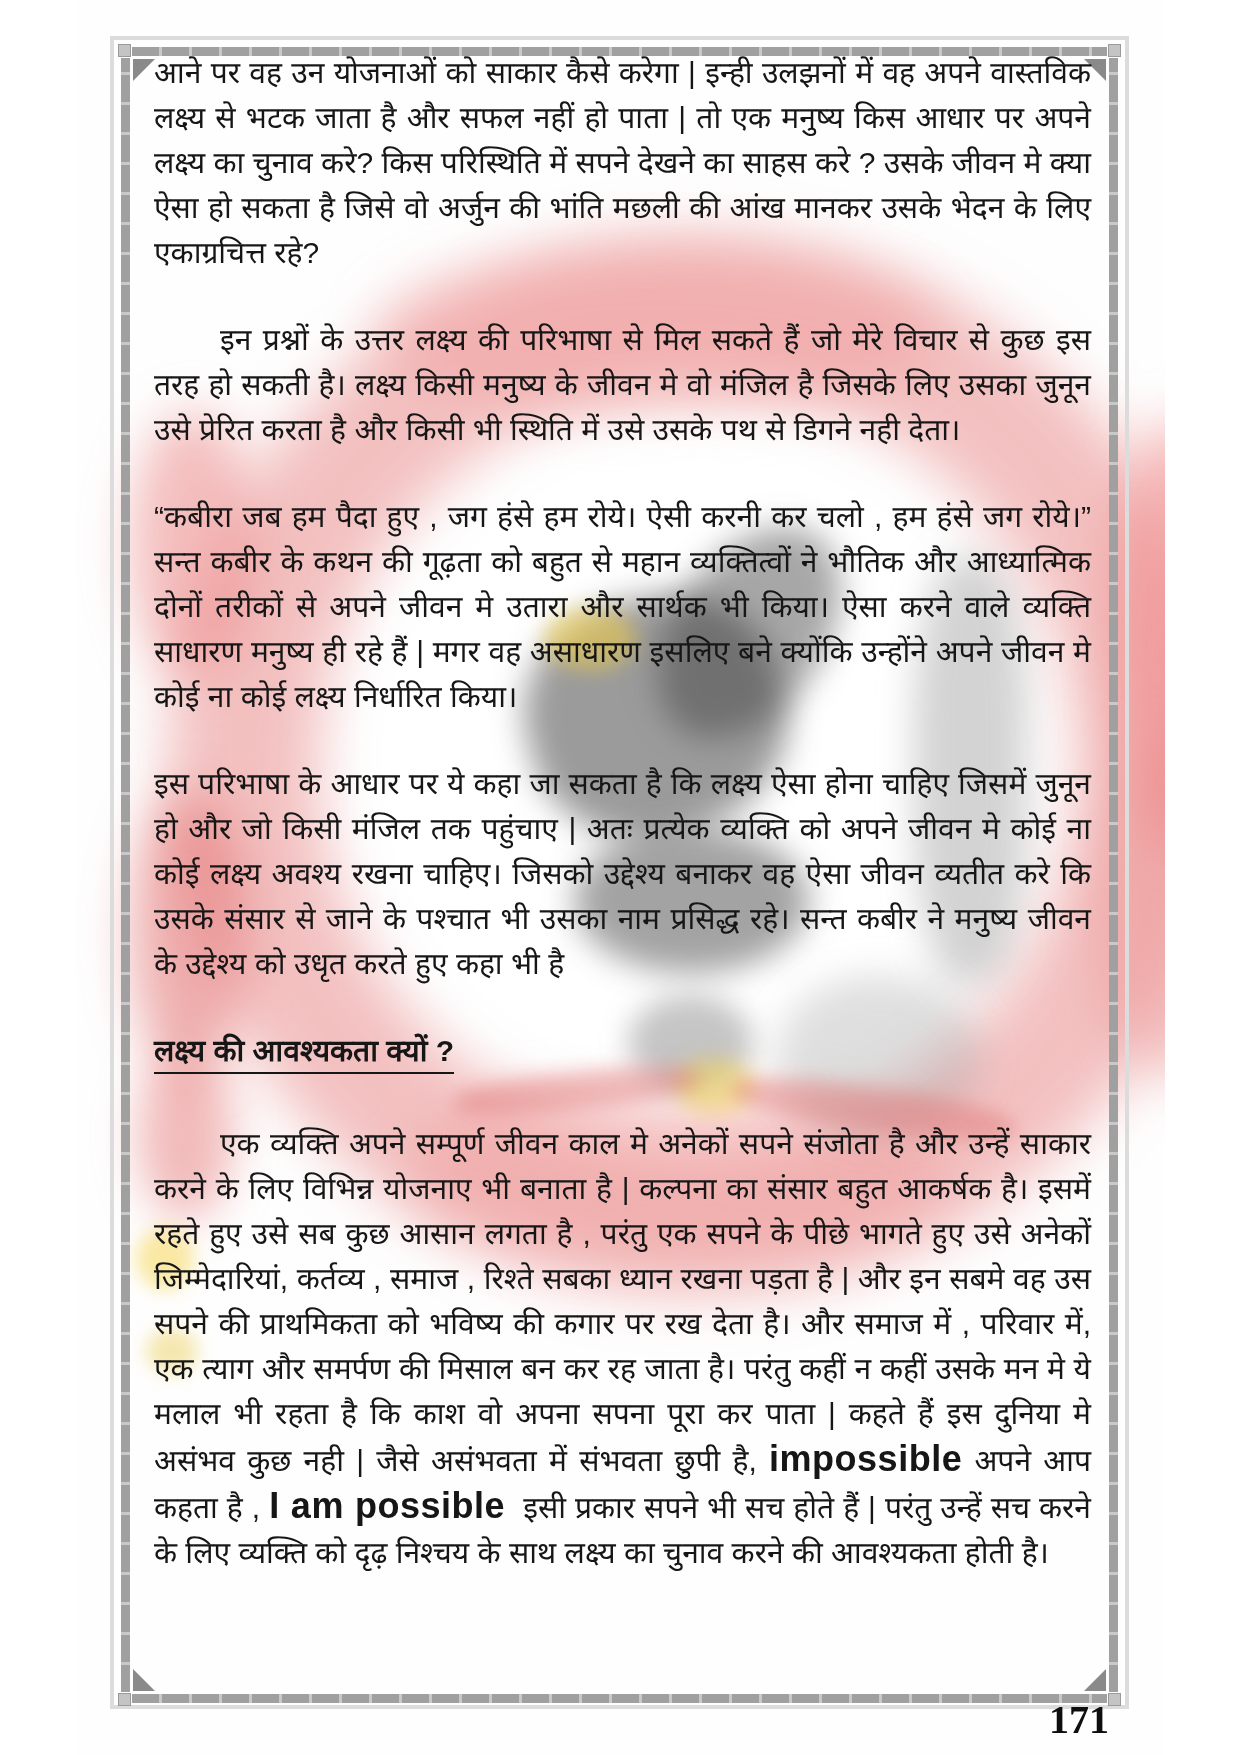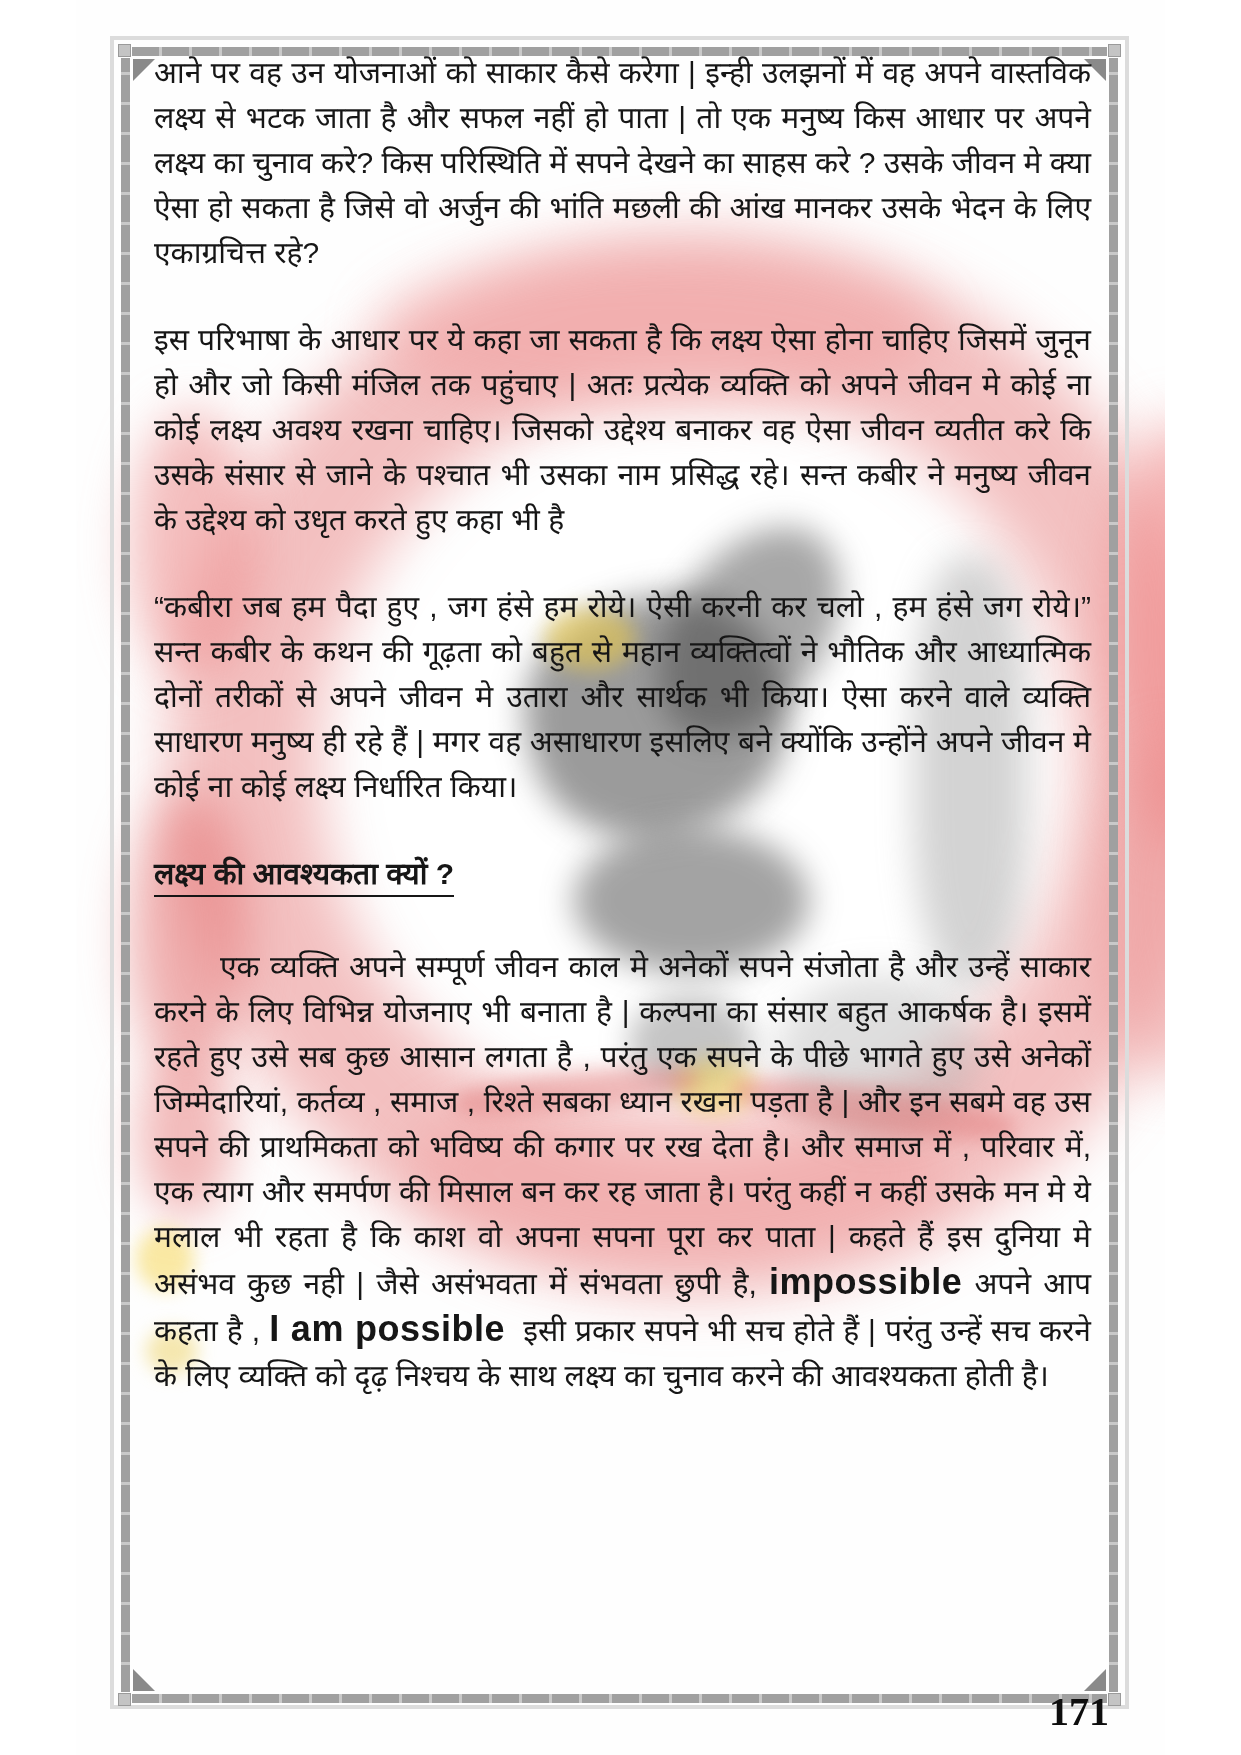--- a/index.html
+++ b/index.html
@@ -79,21 +79,21 @@
   .heading-wrap{margin:2px 0 48px 0;}
   .heading{
     font-size:30px;font-weight:bold;display:inline;
     border-bottom:2px solid #161616;padding-bottom:5px;
   }
   .en{
     font-family:"Liberation Sans","DejaVu Sans",sans-serif;
     font-weight:bold;font-size:36px;letter-spacing:.5px;
   }
   .page-number{
-    position:absolute;right:56px;bottom:20px;z-index:2;
+    position:absolute;right:56px;bottom:12px;z-index:2;
     font-family:"Liberation Serif","DejaVu Serif",serif;
     font-weight:bold;font-size:40px;color:#0e0e0e;
   }
 </style>
 </head>
 <body>
 
 <div class="page">
 
   <div class="watermark">
@@ -131,22 +131,23 @@
     <div class="f-c bl"></div>
     <div class="f-c br"></div>
     <div class="f-tri tl"></div>
     <div class="f-tri tr"></div>
     <div class="f-tri bl"></div>
     <div class="f-tri br"></div>
   </div>
 
   <div class="content">
     <p>आने पर वह उन योजनाओं को साकार कैसे करेगा | इन्ही उलझनों में वह अपने वास्तविक लक्ष्य से भटक जाता है और सफल नहीं हो पाता | तो एक मनुष्य किस आधार पर अपने लक्ष्य का चुनाव करे? किस परिस्थिति में सपने देखने का साहस करे ? उसके जीवन मे क्या ऐसा हो सकता है जिसे वो अर्जुन की भांति मछली की आंख मानकर उसके भेदन के लिए एकाग्रचित्त रहे?</p>
+    <p class="indent">इन प्रश्नों के उत्तर लक्ष्य की परिभाषा से मिल सकते हैं  जो मेरे विचार से कुछ इस तरह हो सकती है। लक्ष्य किसी मनुष्य के जीवन मे वो मंजिल है जिसके लिए उसका जुनून उसे प्रेरित करता है और किसी भी स्थिति में उसे उसके पथ से डिगने नही देता।</p>
+    <p>“कबीरा जब हम पैदा हुए , जग हंसे हम रोये। ऐसी करनी कर चलो , हम हंसे जग रोये।” सन्त कबीर के कथन की गूढ़ता को बहुत से महान व्यक्तित्वों ने भौतिक और आध्यात्मिक दोनों तरीकों से अपने जीवन मे उतारा और सार्थक भी किया। ऐसा करने वाले व्यक्ति साधारण मनुष्य ही रहे हैं | मगर वह असाधारण इसलिए बने क्योंकि उन्होंने अपने जीवन मे कोई ना कोई लक्ष्य निर्धारित किया।</p>
     <p>इस परिभाषा के आधार पर ये कहा जा सकता है कि लक्ष्य ऐसा होना चाहिए जिसमें जुनून हो और जो किसी मंजिल तक पहुंचाए | अतः प्रत्येक व्यक्ति को अपने जीवन मे कोई ना कोई लक्ष्य अवश्य रखना चाहिए। जिसको उद्देश्य बनाकर वह ऐसा जीवन व्यतीत करे कि उसके संसार से जाने के पश्चात भी उसका नाम प्रसिद्ध रहे। सन्त कबीर ने मनुष्य जीवन के उद्देश्य को उधृत करते हुए कहा भी है</p>
-    <p>“कबीरा जब हम पैदा हुए , जग हंसे हम रोये। ऐसी करनी कर चलो , हम हंसे जग रोये।” सन्त कबीर के कथन की गूढ़ता को बहुत से महान व्यक्तित्वों ने भौतिक और आध्यात्मिक दोनों तरीकों से अपने जीवन मे उतारा और सार्थक भी किया। ऐसा करने वाले व्यक्ति साधारण मनुष्य ही रहे हैं | मगर वह असाधारण इसलिए बने क्योंकि उन्होंने अपने जीवन मे कोई ना कोई लक्ष्य निर्धारित किया।</p>
     <div class="heading-wrap">
       <span class="heading">लक्ष्य की आवश्यकता क्यों ?</span>
     </div>
     <p class="indent"><span>एक व्यक्ति अपने सम्पूर्ण जीवन काल मे अनेकों सपने संजोता है और उन्हें साकार करने के लिए विभिन्न योजनाए भी बनाता है | कल्पना का संसार बहुत आकर्षक है। इसमें रहते हुए उसे सब कुछ आसान लगता है , परंतु एक सपने के पीछे भागते हुए उसे अनेकों जिम्मेदारियां, कर्तव्य , समाज , रिश्ते सबका ध्यान रखना पड़ता है | और इन सबमे वह उस सपने की प्राथमिकता को भविष्य की कगार पर रख देता है। और समाज में , परिवार में, एक त्याग और समर्पण की मिसाल बन कर रह जाता है। परंतु कहीं न कहीं उसके मन मे ये मलाल भी रहता है कि काश वो अपना सपना पूरा कर पाता | कहते हैं इस दुनिया मे असंभव कुछ नही | जैसे असंभवता में संभवता छुपी है, </span><span class="en">impossible</span><span> अपने आप कहता है , </span><span class="en">I am possible</span><span>&nbsp; इसी प्रकार सपने भी सच होते हैं | परंतु उन्हें सच करने के लिए व्यक्ति को दृढ़ निश्चय के साथ लक्ष्य का चुनाव करने की आवश्यकता होती है।</span></p>
   </div>
 
   <div class="page-number">171</div>
 </div>
 
 </body></html>

